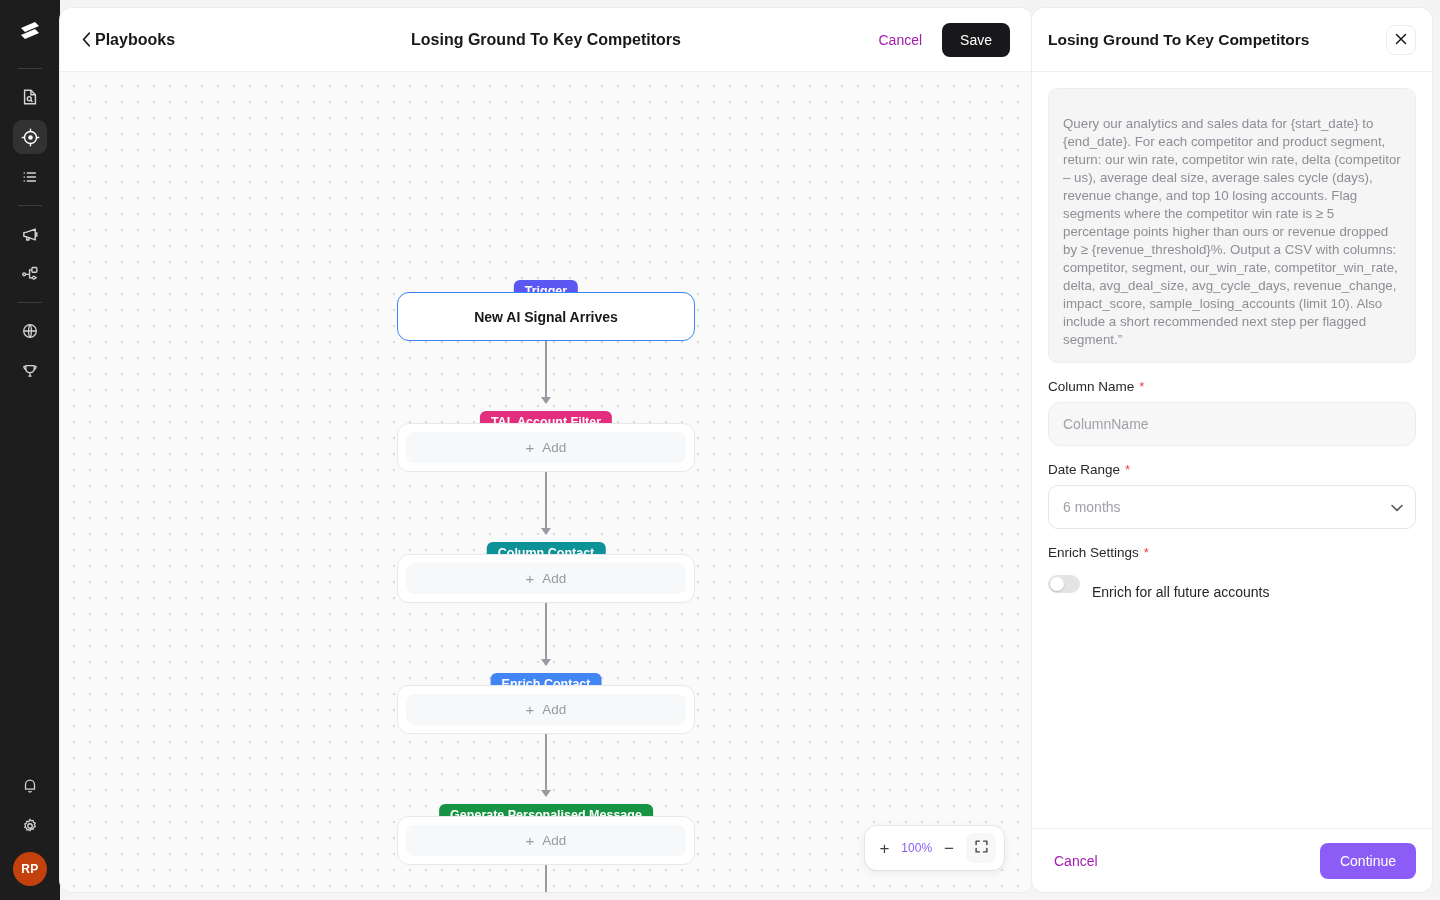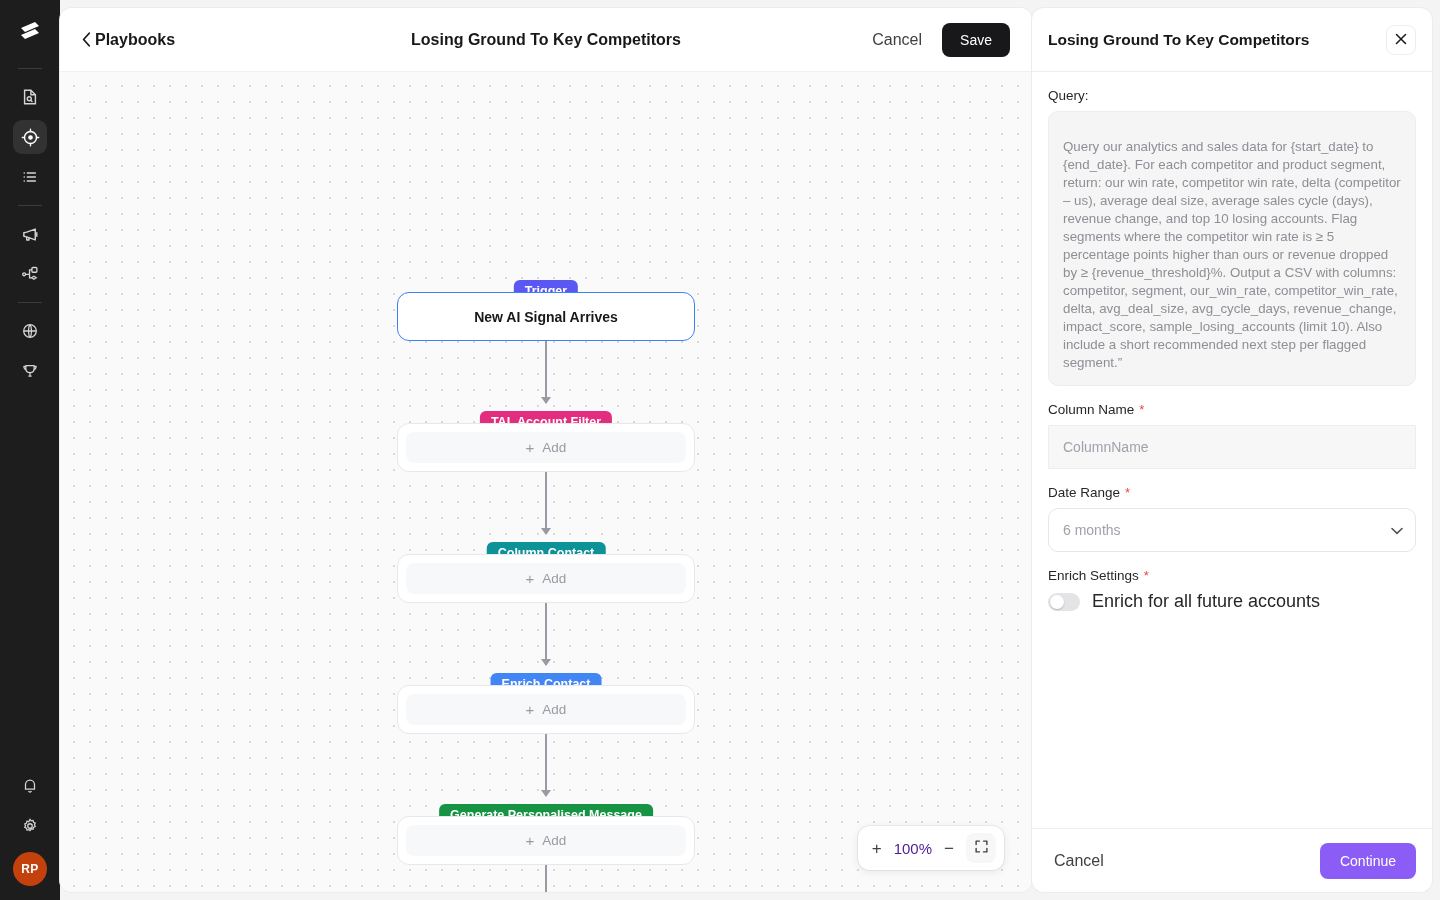--- a/index.html
+++ b/index.html
@@ -60,21 +60,21 @@
   .back-group { display: flex; align-items: center; gap: 4px; cursor: pointer; }
   .back-chev { color: #18181b; display: flex; }
   .back-label { font-size: 16px; font-weight: bold; color: #18181b; }
   .topbar-title {
     position: absolute; left: 0; right: 0; text-align: center;
     font-size: 16px; font-weight: bold; color: #18181b;
     pointer-events: none;
   }
   .topbar-actions { margin-left: auto; display: flex; align-items: center; gap: 14px; z-index: 2; }
   .btn-ghost {
-    font-size: 16px; color: #404040; background: none; border: none;
+    font-size: 14px; color: #a21caf; background: none; border: none;
     cursor: pointer; font-family: inherit; padding: 6px 6px;
   }
   .btn-dark {
     background: #18181b; color: #ffffff; border: none;
     border-radius: 8px; padding: 9px 18px; font-size: 14px;
     cursor: pointer; font-family: inherit;
   }
 
   .canvas {
     position: relative;
@@ -129,21 +129,21 @@
   }
 
   .zoombar {
     position: absolute; right: 28px; bottom: 22px;
     background: #ffffff; border-radius: 12px;
     box-shadow: 0 2px 10px rgba(0,0,0,.08), 0 0 0 1px #ededed;
     height: 44px; display: flex; align-items: center;
     padding: 0 8px 0 14px; gap: 12px;
   }
   .zoom-sign { font-size: 17px; color: #3f3f46; cursor: pointer; line-height: 1; }
-  .zoom-level { font-size: 15px; color: #4c1d95; cursor: default; }
+  .zoom-level { font-size: 12px; color: #8b5cf6; cursor: default; }
   .zoom-fs {
     width: 30px; height: 30px; border-radius: 8px; background: #f7f7f8;
     display: flex; align-items: center; justify-content: center; cursor: pointer;
   }
 
   
   .panel {
     position: absolute; left: 1032px; top: 8px;
     width: 400px; height: 884px;
     background: #ffffff; border-radius: 12px;
@@ -168,21 +168,21 @@
   }
   .req { color: #ef4444; font-size: 13px; }
   .query-box {
     background: #f5f5f5; border: 1px solid #ededed; border-radius: 10px;
     padding: 26px 14px 13px; color: #8e8e96;
     font-size: 13.3px; line-height: 18px;
     margin-bottom: 16px;
   }
   .input-box {
     height: 44px; background: #f7f7f8; border: 1px solid #ededed;
-    border-radius: 1px; display: flex; align-items: center;
+    border-radius: 12px; display: flex; align-items: center;
     padding: 0 14px; color: #a1a1aa; font-size: 14px;
     margin-bottom: 16px; cursor: text;
   }
   .two-col { display: flex; gap: 32px; margin-bottom: 16px; }
   .col { flex: 1 1 0; min-width: 0; }
   .col .field-label { margin-bottom: 8px; }
   .select-box, .search-box {
     height: 44px; background: #ffffff; border: 1px solid #e6e6e9;
     border-radius: 10px; display: flex; align-items: center;
     padding: 0 12px 0 14px; color: #a1a1aa; font-size: 14px; cursor: pointer;
@@ -198,21 +198,21 @@
   .toggle-row { display: flex; align-items: center; gap: 12px; margin-top: 8px; }
   .toggle {
     width: 32px; height: 18px; border-radius: 9px; background: #e4e4e7;
     position: relative; cursor: pointer; flex: 0 0 32px;
   }
   .toggle .knob {
     position: absolute; top: 2px; left: 2px; width: 14px; height: 14px;
     border-radius: 50%; background: #ffffff;
     box-shadow: 0 1px 2px rgba(0,0,0,.2);
   }
-  .toggle-text { font-size: 18px; color: #27272a; }
+  .toggle-text { font-size: 14px; color: #27272a; margin-top: 16px; }
   .panel-foot {
     flex: 0 0 64px; height: 64px;
     border-top: 1px solid #eeeeee;
     display: flex; align-items: center; padding: 0 16px;
   }
   .btn-continue {
     margin-left: auto; background: #8b5cf6; color: #ffffff; border: none;
     border-radius: 8px; padding: 10px 20px; font-size: 14px;
     cursor: pointer; font-family: inherit;
   }
@@ -443,23 +443,20 @@
         <span>
           <svg width="12" height="12" viewBox="0 0 12 12" stroke="#18181b" stroke-width="1.5" stroke-linecap="round">
             <path d="M1.5 1.5l9 9M10.5 1.5l-9 9"></path>
           </svg>
         </span>
       </div>
     </div>
 
     <div class="panel-body">
 
-      <div class="field-label">
-        <span>Query:</span>
-      </div>
       <div class="query-box">Query our analytics and sales data for {start_date} to {end_date}. For each competitor and product segment, return: our win rate, competitor win rate, delta (competitor – us), average deal size, average sales cycle (days), revenue change, and top 10 losing accounts. Flag segments where the competitor win rate is ≥ 5 percentage points higher than ours or revenue dropped by ≥ {revenue_threshold}%. Output a CSV with columns: competitor, segment, our_win_rate, competitor_win_rate, delta, avg_deal_size, avg_cycle_days, revenue_change, impact_score, sample_losing_accounts (limit 10). Also include a short recommended next step per flagged segment.”</div>
 
       <div class="field-label">
         <span>Column Name</span>
         <span class="req">*</span>
       </div>
       <div class="input-box">ColumnName</div>
 
       <div class="two-col">
         <div class="col">

